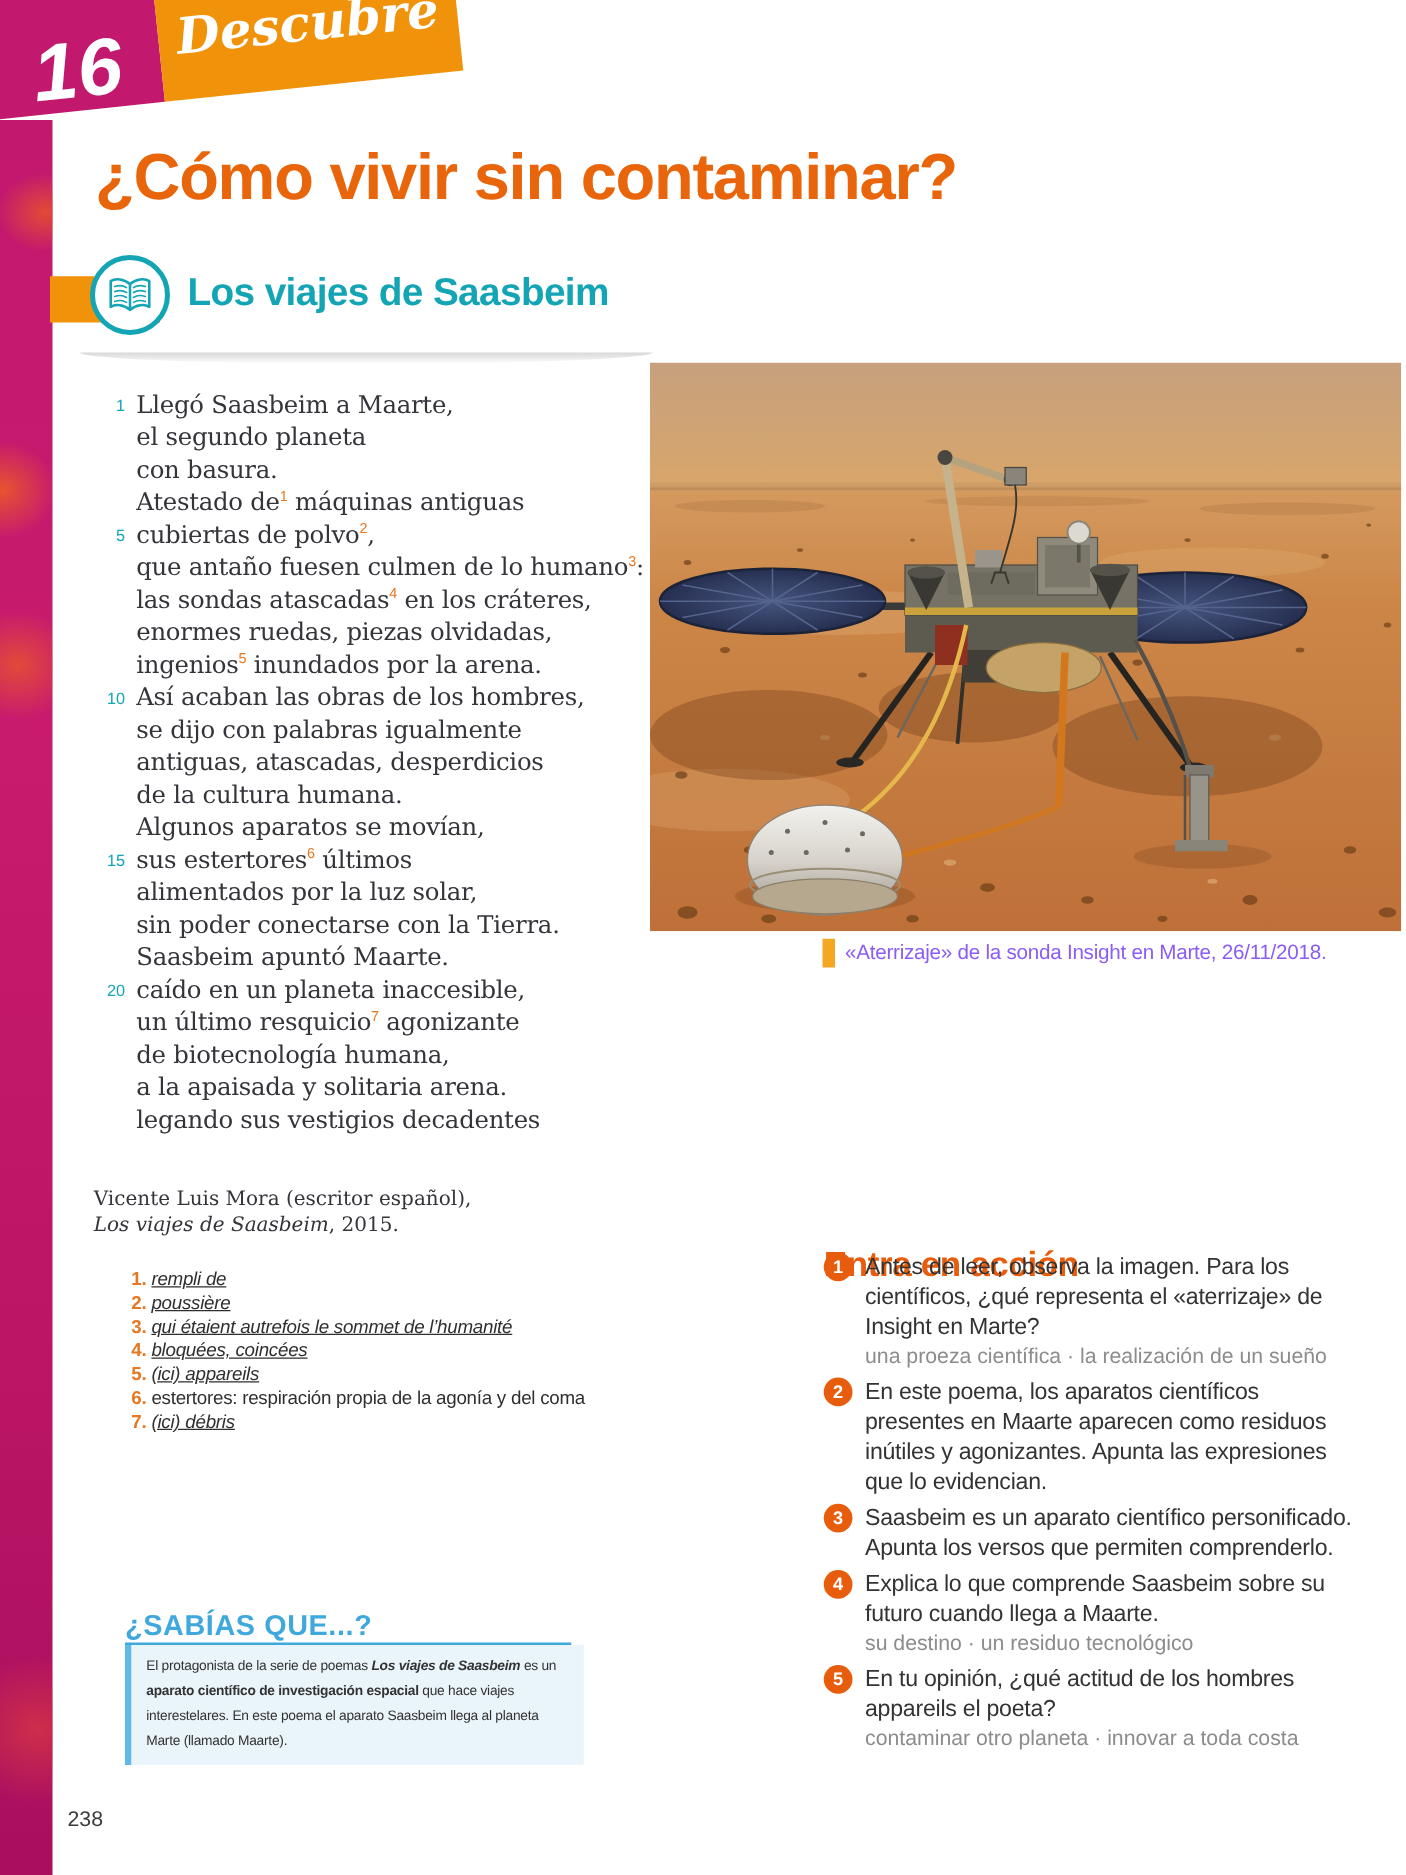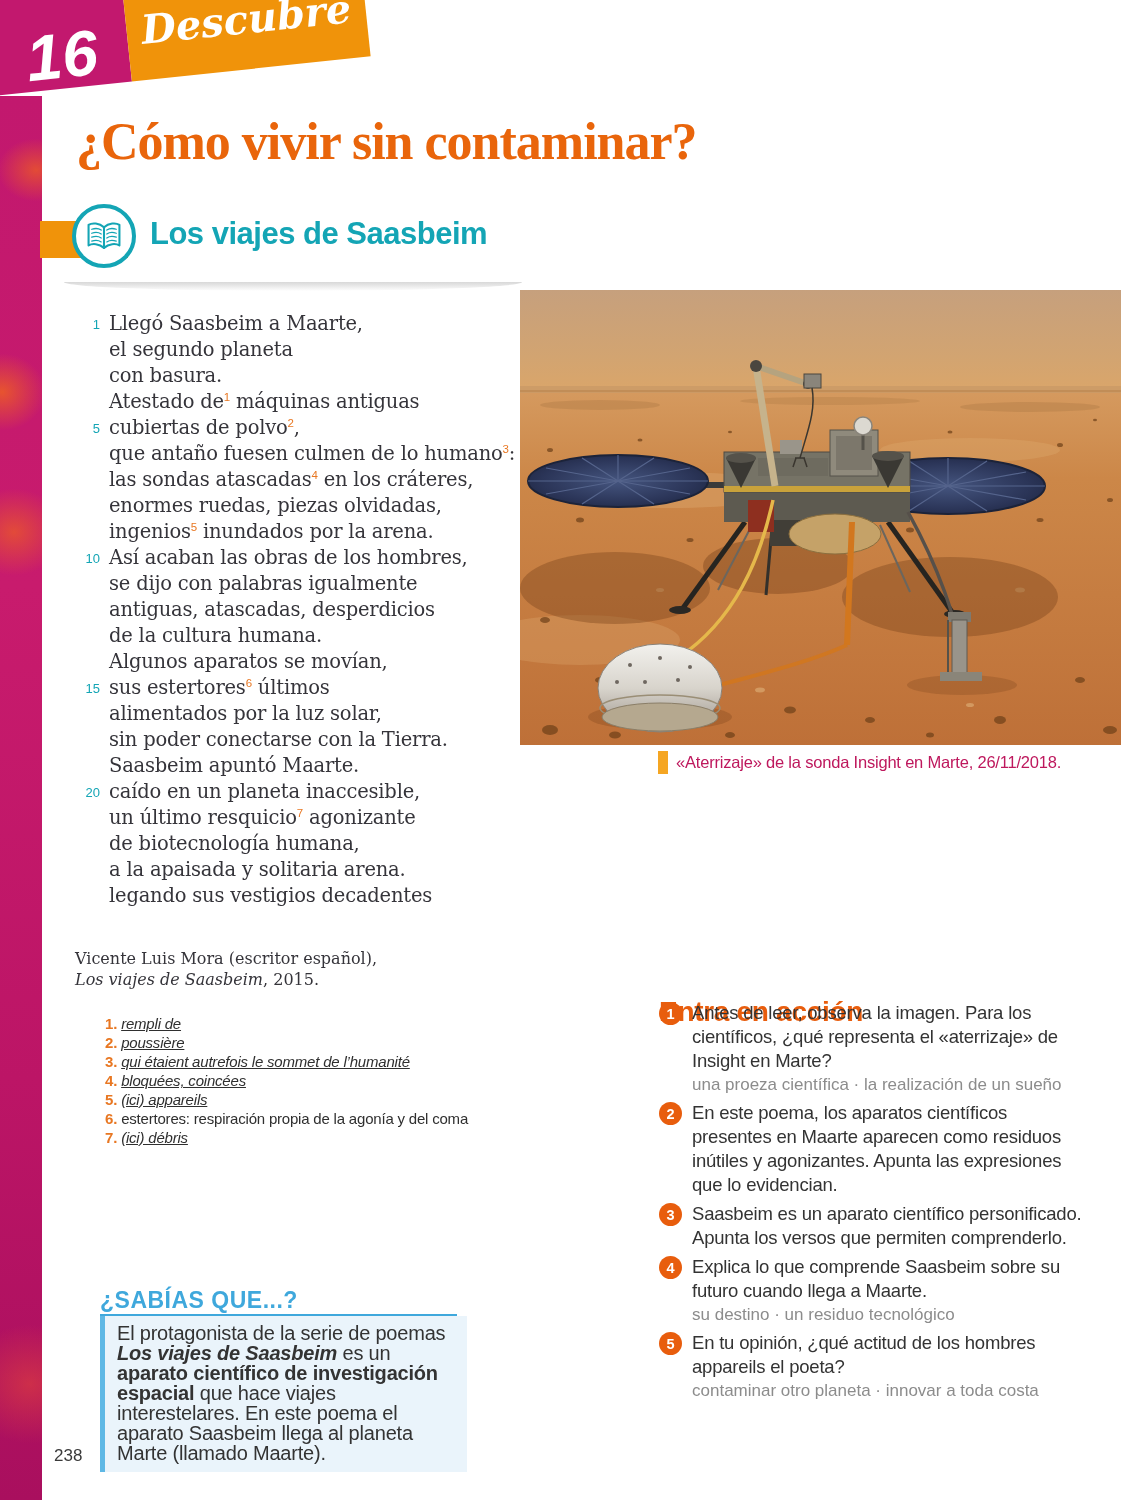--- a/index.html
+++ b/index.html
@@ -25,21 +25,21 @@
   .badge-wrap{position:absolute;left:-12px;top:-6px;transform:rotate(-6deg);
     transform-origin:0 0;display:flex;}
   .badge-num{width:134px;height:102px;background:var(--magenta);color:#fff;
     font-size:64px;font-weight:bold;font-style:italic;display:flex;align-items:flex-end;
     justify-content:center;line-height:1.02;}
   .badge-banner{width:240px;height:102px;background:var(--banner-orange);color:#fff;
     display:flex;align-items:center;justify-content:center;
     font-family:"DejaVu Serif", serif;font-style:italic;font-weight:bold;font-size:40px;}
 
   .page-title{position:absolute;left:76px;top:112px;font-size:52px;font-weight:bold;
-    color:var(--title-orange);letter-spacing:-1px;white-space:nowrap;font-family:Liberation Serif, serif;}
+    color:var(--title-orange);letter-spacing:-1px;white-space:nowrap;}
 
   .reading-bar{position:absolute;left:40px;top:221px;width:88px;height:37px;
     background:var(--banner-orange);}
   .reading-circle{position:absolute;left:72px;top:204px;width:56px;height:56px;background:#fff;
     border:4px solid var(--teal);border-radius:50%;display:flex;align-items:center;justify-content:center;}
   .reading-title{position:absolute;left:150px;top:216px;font-size:31px;font-weight:bold;
     color:var(--teal);letter-spacing:-0.5px;}
 
   .header-shadow{position:absolute;left:64px;top:282px;width:458px;height:9px;
     background:linear-gradient(180deg, rgba(60,60,60,.20), rgba(60,60,60,0));
@@ -65,30 +65,30 @@
     color:#2F2F2F;letter-spacing:-0.2px;}
   .fn-num{color:var(--footnote-orange);font-weight:bold;margin-right:4px;}
   .fn-text.it{font-style:italic;text-decoration:underline;}
 
   
   .sabias-heading{position:absolute;left:100px;top:1287px;font-size:23px;font-weight:bold;
     color:var(--sabias-blue);letter-spacing:0.5px;text-align:center;}
   .sabias-rule{position:absolute;left:100px;top:1314px;width:357px;height:2px;
     background:var(--sabias-blue);}
   .sabias-box{position:absolute;left:100px;top:1316px;width:339px;background:var(--sabias-bg);
-    border-left:5px solid #5FB8E5;padding:7px 11px 9px 12px;font-size:20px;line-height:20px;
+    border-left:5px solid #5FB8E5;padding:7px 11px 9px 12px;font-size:11px;line-height:20px;
     color:#333;letter-spacing:-0.2px;}
   .sabias-box .b{font-weight:bold;}
   .sabias-box .bi{font-weight:bold;font-style:italic;}
 
   
   .mars-figure{position:absolute;left:520px;top:290px;width:601px;height:455px;}
   .figure-caption{position:absolute;left:658px;top:751px;display:flex;align-items:flex-start;}
   .caption-bar{width:10px;height:23px;background:var(--caption-bar);margin-right:8px;flex:none;}
-  .caption-text{font-size:16.5px;color:#be185d;line-height:23px;letter-spacing:-0.2px;text-align:right;}
+  .caption-text{font-size:16.5px;color:#8b5cf6;line-height:23px;letter-spacing:-0.2px;text-align:right;}
 
   
   .action-heading{position:absolute;left:659px;top:963px;font-size:28px;font-weight:bold;
     color:var(--action-orange);letter-spacing:-0.3px;margin-top:33px;}
   .questions{position:absolute;left:659px;top:1001px;width:430px;}
   .question{position:relative;padding-left:33px;margin-bottom:5px;}
   .q-num{position:absolute;left:0;top:1px;width:23px;height:23px;border-radius:50%;
     background:var(--action-orange);color:#fff;font-size:14.5px;font-weight:bold;
     display:flex;align-items:center;justify-content:center;}
   .q-text{font-size:18.5px;line-height:24px;color:#333;letter-spacing:-0.2px;width:394px;}

